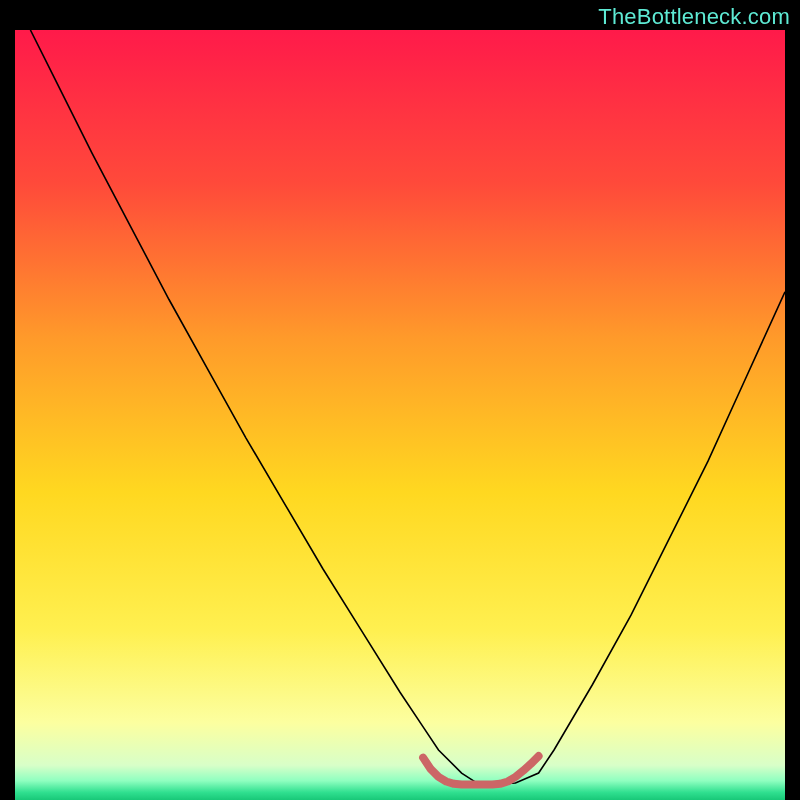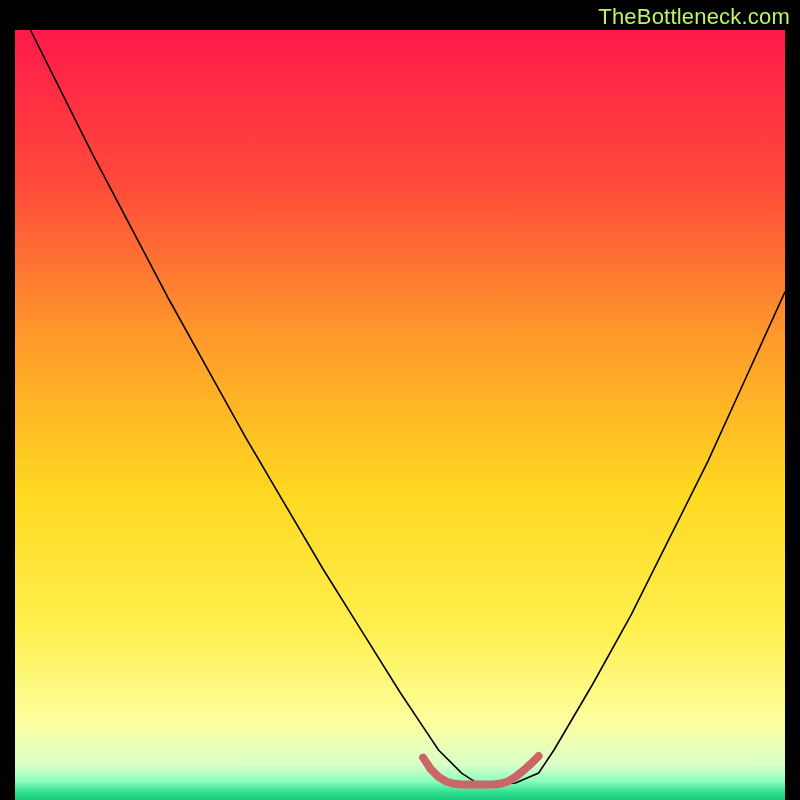--- a/index.html
+++ b/index.html
@@ -16,21 +16,21 @@
     left: 15px;
     top: 30px;
     width: 770px;
     height: 770px;
     background: #000;
   }
   .watermark {
     position: absolute;
     top: 4px;
     right: 10px;
-    color: #bef264;
+    color: #5eead4;
     font-size: 22px;
     font-weight: 500;
     letter-spacing: 0.2px;
   }
 </style>
 </head>
 <body>
 
 <div class="watermark">TheBottleneck.com</div>
 

